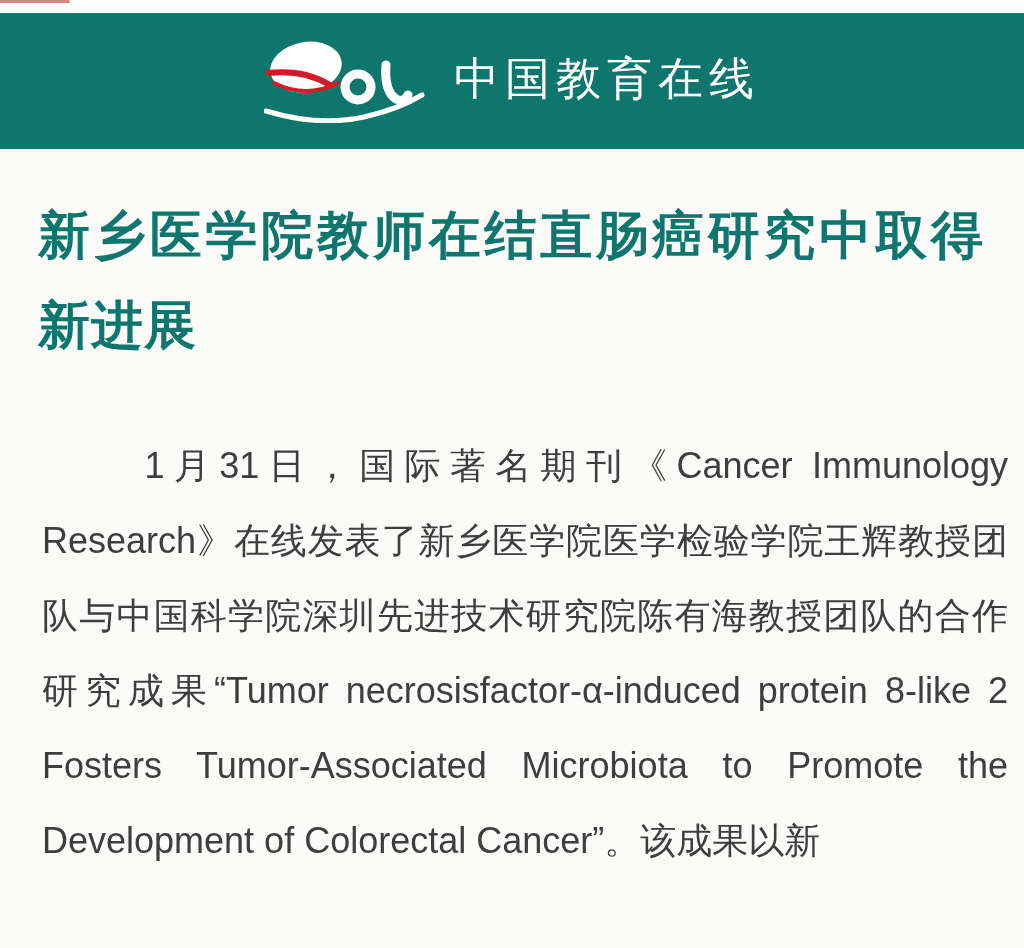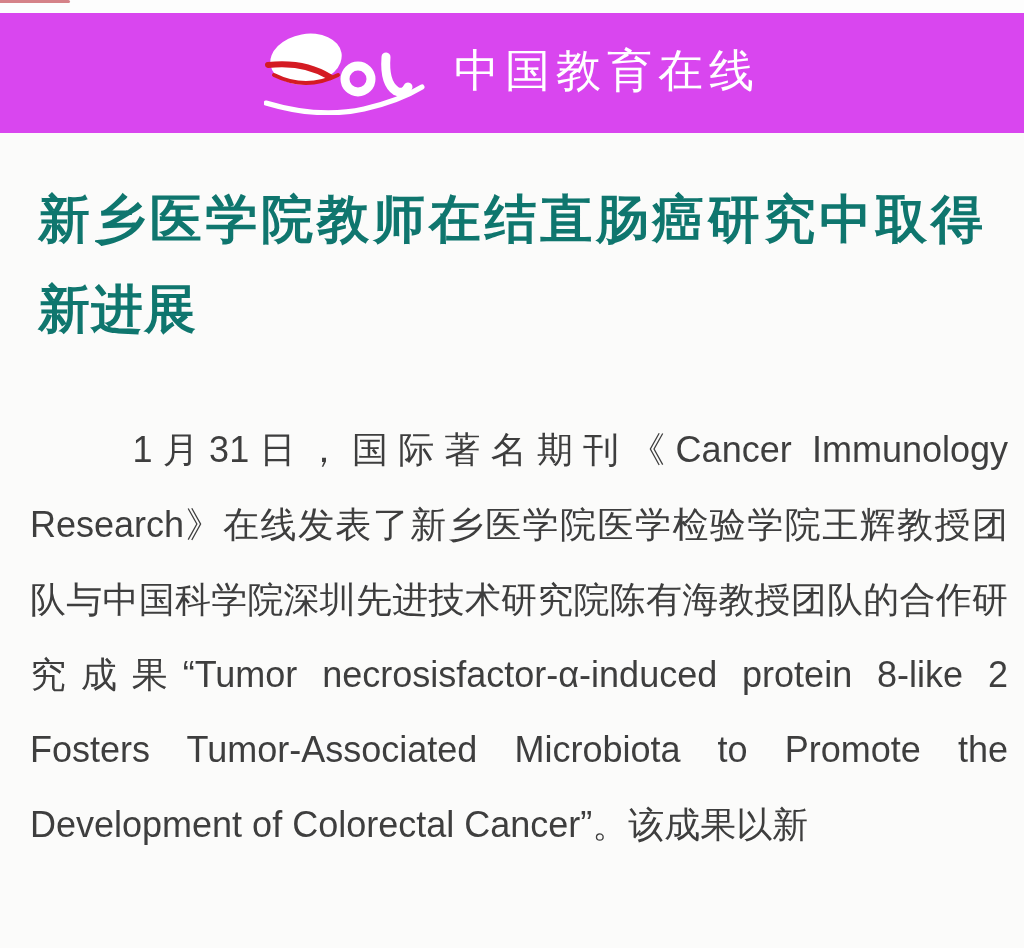--- a/index.html
+++ b/index.html
@@ -25,22 +25,22 @@
   }
   .top-mark {
     position: absolute;
     left: 0; top: 0;
     width: 70px; height: 3px;
     background: rgba(180, 30, 40, 0.55);
     border-radius: 0 2px 2px 0;
   }
   
   .header {
-    height: 120px;
-    background: #d946ef;
+    height: 136px;
+    background: #0f766e;
     display: flex;
     align-items: center;
     justify-content: center;
   }
   .brand {
     display: flex;
     align-items: center;
     gap: 28px;
     cursor: pointer;
   }
@@ -64,21 +64,21 @@
     font-size: 52px;
     line-height: 90px;
     font-weight: 600;
     letter-spacing: 1px;
     color: #0f766e;
     text-align: justify;
     text-justify: inter-ideograph;
   }
   
   .article-body {
-    margin: 58px 0 0 0;
+    margin: 58px 0 0 12px;
     padding: 0 16px 0 30px;
     font-size: 36px;
     line-height: 75px;
     font-weight: 400;
     color: #3e3e3e;
     text-align: justify;
     text-justify: inter-ideograph;
   }
   .article-body p {
     margin: 0;

